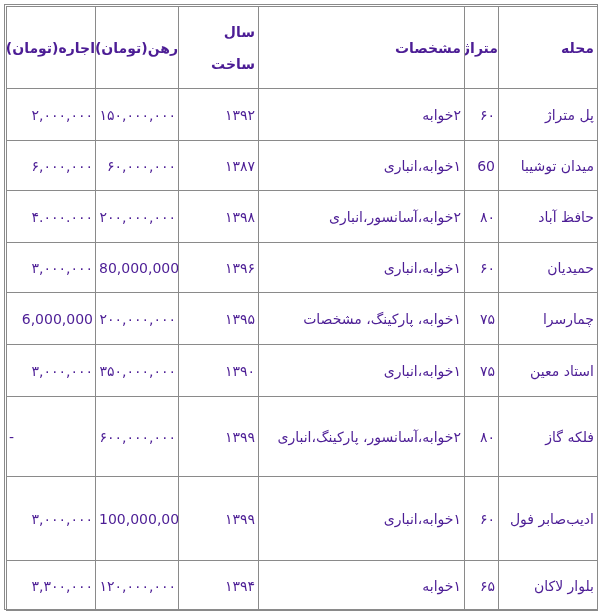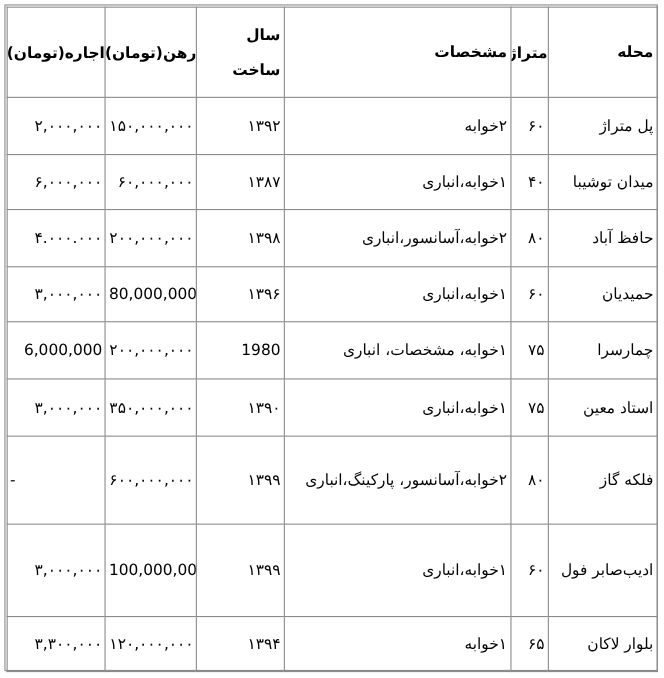--- a/index.html
+++ b/index.html
@@ -8,21 +8,21 @@
     position: absolute; left: 4px; top: 4px; width: 594px; height: 606px;
     border: 1px solid #8a8a8a; box-sizing: border-box;
   }
   table {
     position: absolute; left: 6px; top: 6px;
     border-collapse: collapse; direction: rtl; table-layout: fixed;
     width: 591px;
   }
   td, th {
     border: 1px solid #8a8a8a; padding: 0 3px 0 3px;
-    font-size: 14px; color: #000000; font-weight: normal;
+    font-size: 14px; color: #4c1d95; font-weight: normal;
     text-align: right; vertical-align: middle; line-height: 26px;
     overflow: hidden;
   }
   th { font-weight: bold; }
   .num { direction: ltr; padding-right: 2px; }
   .dash { text-align: left; padding-left: 2px; }
 </style>
 </head>
 <body>
 
@@ -50,21 +50,21 @@
   <tr style="height:52px">
     <td>پل متراژ</td>
     <td>۶۰</td>
     <td>۲خوابه</td>
     <td>۱۳۹۲</td>
     <td class="num">۱۵۰,۰۰۰,۰۰۰</td>
     <td class="num">۲,۰۰۰,۰۰۰</td>
   </tr>
   <tr style="height:50px">
     <td>میدان توشیبا</td>
-    <td>۴۰</td>
+    <td>60</td>
     <td>۱خوابه،انباری</td>
     <td>۱۳۸۷</td>
     <td class="num">۶۰,۰۰۰,۰۰۰</td>
     <td class="num">۶,۰۰۰,۰۰۰</td>
   </tr>
   <tr style="height:52px">
     <td>حافظ آباد</td>
     <td>۸۰</td>
     <td>۲خوابه،آسانسور،انباری</td>
     <td>۱۳۹۸</td>
@@ -75,22 +75,22 @@
     <td>حمیدیان</td>
     <td>۶۰</td>
     <td>۱خوابه،انباری</td>
     <td>۱۳۹۶</td>
     <td class="num">80,000,000</td>
     <td class="num">۳,۰۰۰,۰۰۰</td>
   </tr>
   <tr style="height:52px">
     <td>چمارسرا</td>
     <td>۷۵</td>
-    <td>۱خوابه، مشخصات، انباری</td>
-    <td>1980</td>
+    <td>۱خوابه، پارکینگ، مشخصات</td>
+    <td>۱۳۹۵</td>
     <td class="num">۲۰۰,۰۰۰,۰۰۰</td>
     <td class="num">6,000,000</td>
   </tr>
   <tr style="height:52px">
     <td>استاد معین</td>
     <td>۷۵</td>
     <td>۱خوابه،انباری</td>
     <td>۱۳۹۰</td>
     <td class="num">۳۵۰,۰۰۰,۰۰۰</td>
     <td class="num">۳,۰۰۰,۰۰۰</td>

